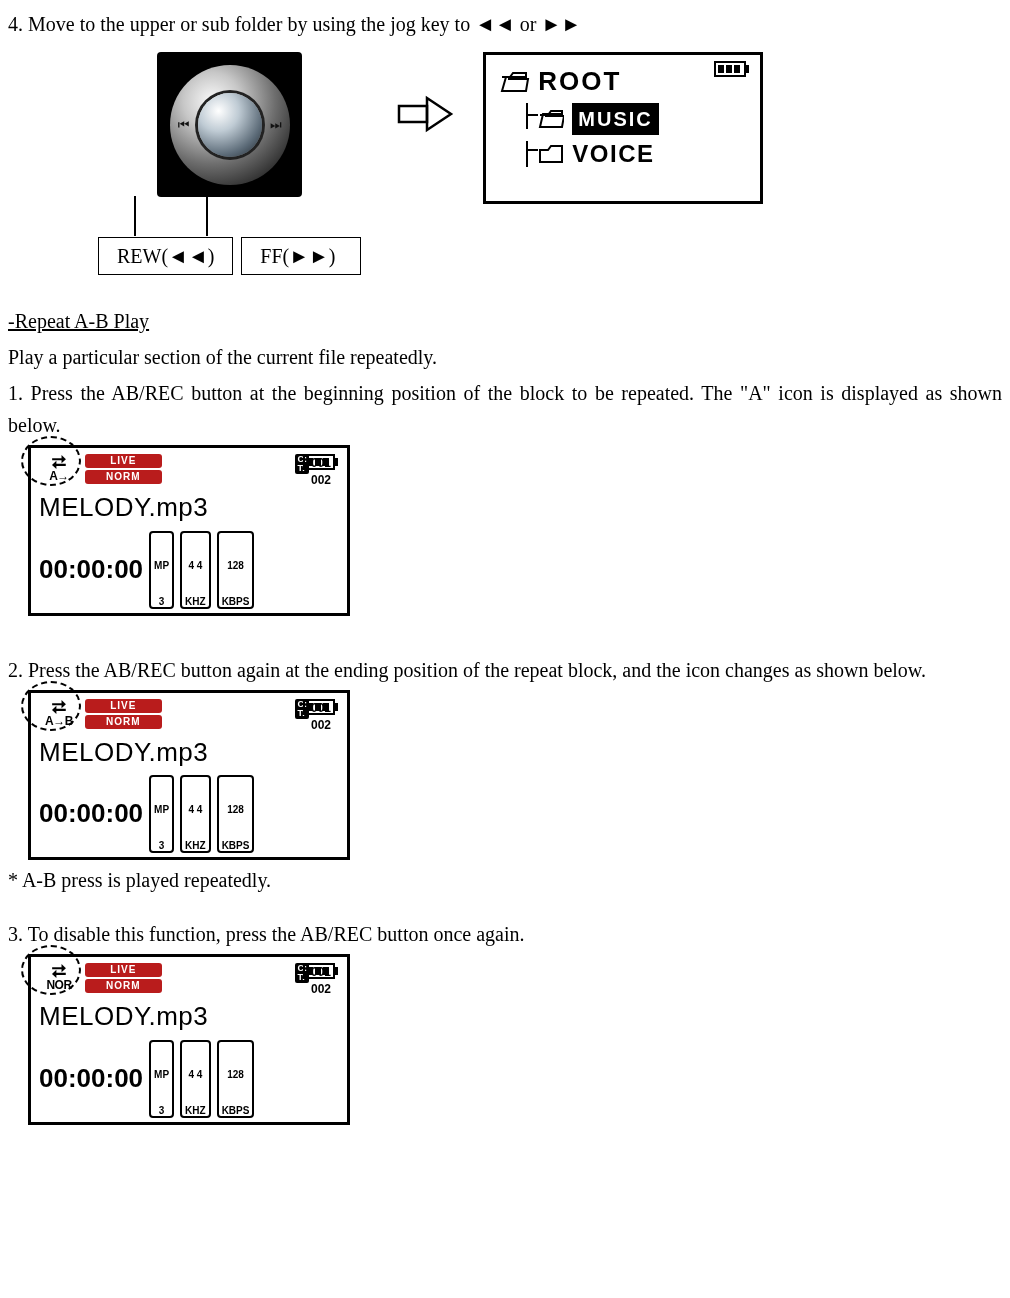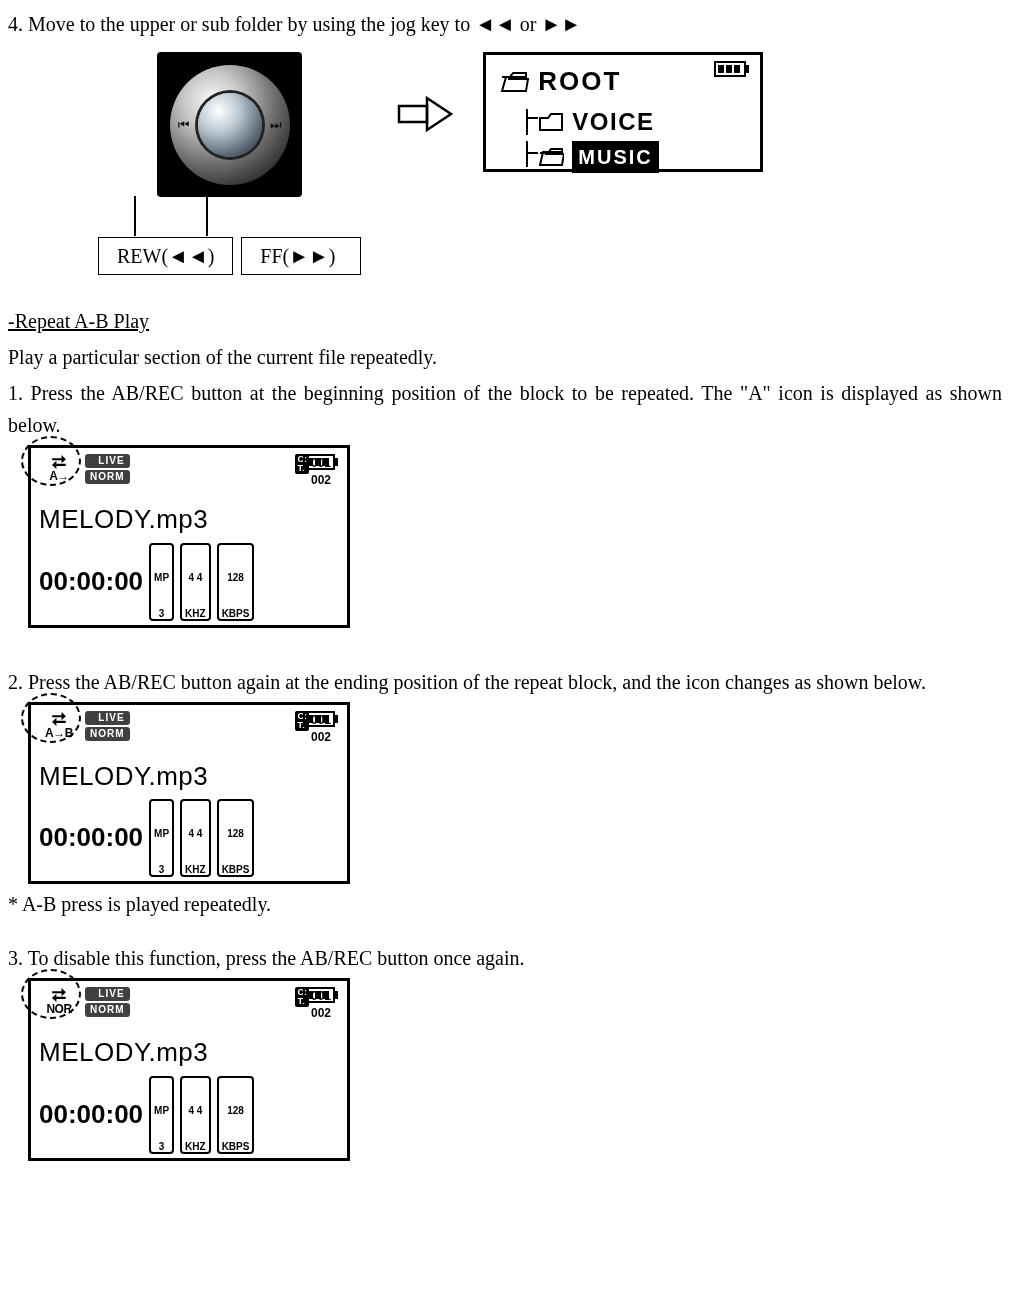--- a/index.html
+++ b/index.html
@@ -90,21 +90,21 @@
   }
   .arrow-right {
     margin-top: 40px;
     margin-right: 28px;
   }
   .arrow-right svg { display: block; }
   
   .screen-folder {
     border: 3px solid #000;
     width: 280px;
-    height: 120px;
+    height: 152px;
     padding: 6px 10px 6px 14px;
     box-sizing: border-box;
     font-family: Arial, Helvetica, sans-serif;
     position: relative;
   }
   .screen-folder .batt {
     position: absolute;
     top: 6px;
     right: 10px;
   }
@@ -176,28 +176,28 @@
     border-radius: 50%;
     pointer-events: none;
   }
   .pill-col {
     display: flex;
     flex-direction: column;
     gap: 2px;
     margin-right: 8px;
   }
   .pill {
-    background: #404040;
+    background: #b91c1c;
     color: #fff;
     font-size: 10px;
     font-weight: 700;
     letter-spacing: 1px;
-    padding: 1px 5px;
+    padding: 1px 21px;
     border-radius: 3px;
-    text-align: right;
+    text-align: center;
     line-height: 12px;
   }
   .ct-block {
     font-size: 12px;
     line-height: 13px;
     font-weight: 700;
     margin-right: 8px;
   }
   .ct-block .lbl-box {
     display: inline-flex;
@@ -210,21 +210,21 @@
     border-radius: 2px;
     margin-right: 2px;
     vertical-align: middle;
   }
   .batt svg { display: block; }
   .lcd .batt { position: absolute; top: 6px; right: 8px; }
   .fname {
     font-size: 26px;
     font-weight: 400;
     letter-spacing: 0.5px;
-    margin: 12px 0 2px 0;
+    margin: 0 0 2px 0;
     font-family: Arial, Helvetica, sans-serif;
   }
   .bottom-row {
     display: flex;
     align-items: center;
     gap: 6px;
   }
   .time { font-size: 26px; font-family: Arial, Helvetica, sans-serif; font-weight: bold; }
   .info-box {
     border: 2px solid #000;
@@ -281,38 +281,38 @@
     </div>
     <div class="row-root">
       <span class="folder-icon-open">
         <svg width="30" height="22" viewBox="0 0 30 22">
             <path d="M2 6h8l3-4h13v4H6l-4 14h24l2-12H8" fill="none" stroke="#000" stroke-width="2"></path>
           </svg>
       </span>
       <span>ROOT</span>
     </div>
     <div class="sub">
+      <span style="border-left:2px solid #000;height:26px;margin-left:10px;align-self:flex-start"></span>
+      <span style="border-bottom:2px solid #000;width:10px;display:inline-block;margin-bottom:8px"></span>
+      <span class="folder-icon-open">
+        <svg width="26" height="20" viewBox="0 0 26 20">
+            <path d="M2 6h8l3-4h11v3H5l-3 13h22l2-11H7" fill="none" stroke="#000" stroke-width="2"></path>
+          </svg>
+      </span>
+      <span class="sel-music">MUSIC</span>
+    </div>
+    <div class="sub">
       <span style="border-left:2px solid #000;height:26px;margin-left:10px"></span>
       <span style="border-bottom:2px solid #000;width:10px;display:inline-block;margin-bottom:8px"></span>
       <span class="folder-icon-closed">
         <svg width="26" height="20" viewBox="0 0 26 20">
             <path d="M2 6h8l3-4h11v16H2z" fill="none" stroke="#000" stroke-width="2"></path>
           </svg>
       </span>
       <span>VOICE</span>
-    </div>
-    <div class="sub">
-      <span style="border-left:2px solid #000;height:26px;margin-left:10px;align-self:flex-start"></span>
-      <span style="border-bottom:2px solid #000;width:10px;display:inline-block;margin-bottom:8px"></span>
-      <span class="folder-icon-open">
-        <svg width="26" height="20" viewBox="0 0 26 20">
-            <path d="M2 6h8l3-4h11v3H5l-3 13h22l2-11H7" fill="none" stroke="#000" stroke-width="2"></path>
-          </svg>
-      </span>
-      <span class="sel-music">MUSIC</span>
     </div>
   </div>
 </div>
 
 <p class="sec-head">
   <span style="text-decoration:underline">-Repeat A-B Play</span>
 </p>
 <p>Play a particular section of the current file repeatedly.</p>
 
 <p style="text-align:justify">1. Press the AB/REC button at the beginning position of the block to be repeated. The "A" icon is displayed as shown below.</p>

